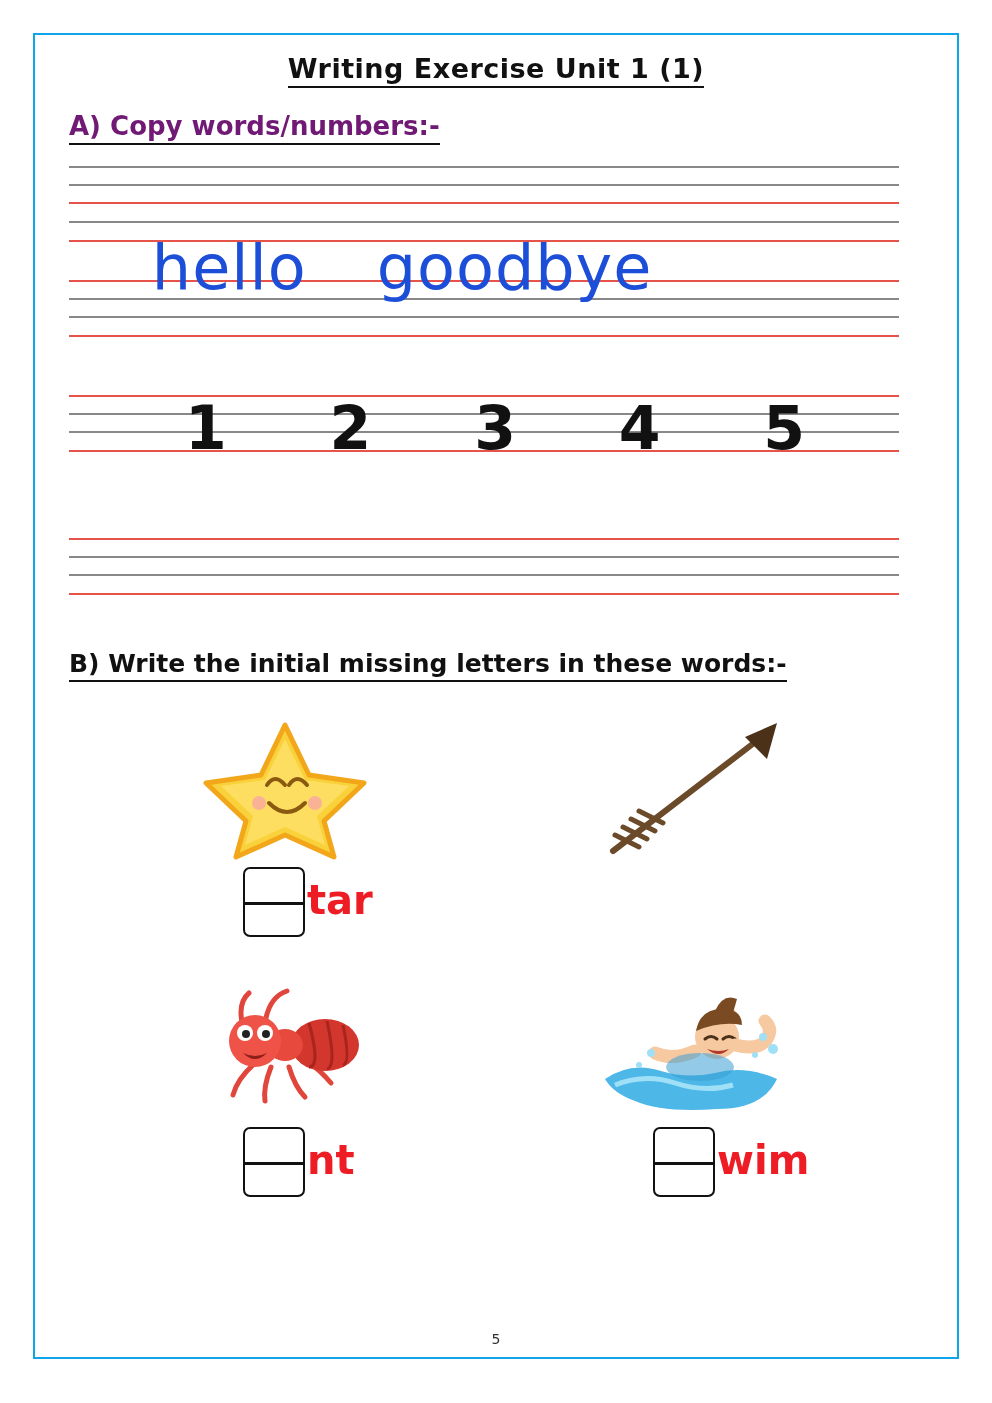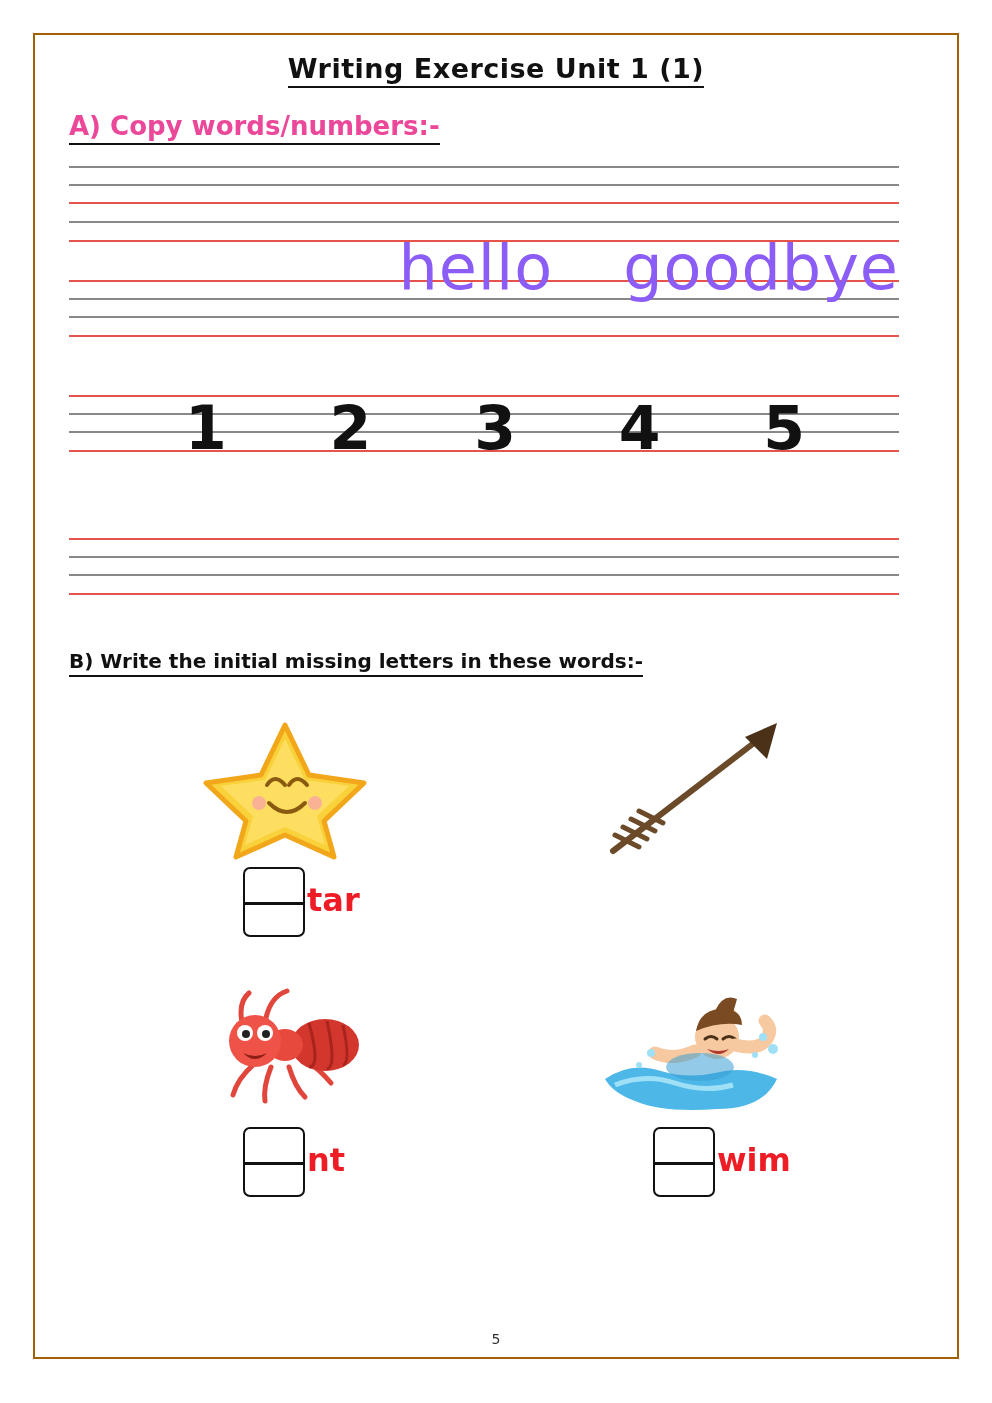--- a/index.html
+++ b/index.html
@@ -14,21 +14,21 @@
     position: relative;
     overflow: hidden;
   }
 
   .page {
     position: absolute;
     left: 33px;
     top: 33px;
     width: 926px;
     height: 1326px;
-    border: 2px solid #a16207;
+    border: 2px solid #0ea5e9;
     box-sizing: border-box;
     background: #fff;
   }
 
   
   .title {
     position: absolute;
     top: 18px;
     left: 0;
     width: 100%;
@@ -43,32 +43,32 @@
     padding-bottom: 2px;
   }
 
   
   .section-a-heading {
     position: absolute;
     top: 76px;
     left: 34px;
     font-size: 26px;
     font-weight: bold;
-    color: #ec4899;
+    color: #701a75;
   }
   .section-a-heading span {
     border-bottom: 2px solid #111;
     padding-bottom: 2px;
   }
 
   .section-b-heading {
     position: absolute;
     top: 614px;
     left: 34px;
-    font-size: 20px;
+    font-size: 25px;
     font-weight: bold;
     color: #111;
   }
   .section-b-heading span {
     border-bottom: 2px solid #111;
     padding-bottom: 2px;
   }
 
   
   .ruleset {
@@ -97,24 +97,24 @@
   .ruleset-2 { top: 245px; }
   .ruleset-3 { top: 360px; }
   .ruleset-4 { top: 503px; }
 
   
   .copy-words {
     position: absolute;
     top: 123px;
     left: 34px;
     width: 830px;
-    text-align: right;
+    text-align: left;
     font-size: 62px;
     font-family: "DejaVu Sans", sans-serif;
-    color: #8b5cf6;
+    color: #1d4ed8;
     letter-spacing: 1px;
     white-space: pre;
     z-index: 3;
   }
   .copy-words .w1 { margin-right: 70px; }
 
   .copy-numbers {
     position: absolute;
     top: 358px;
     left: 150px;
@@ -171,21 +171,21 @@
   }
   .blank-box::after {
     content: "";
     position: absolute;
     left: 0;
     right: 0;
     top: 50%;
     border-top: 3px solid #111;
   }
   .word-rest {
-    font-size: 32px;
+    font-size: 40px;
     font-weight: bold;
     color: #ee1c25;
     margin-left: 2px;
     line-height: 1;
     padding-bottom: 4px;
   }
 
   
   .page-number {
     position: absolute;

